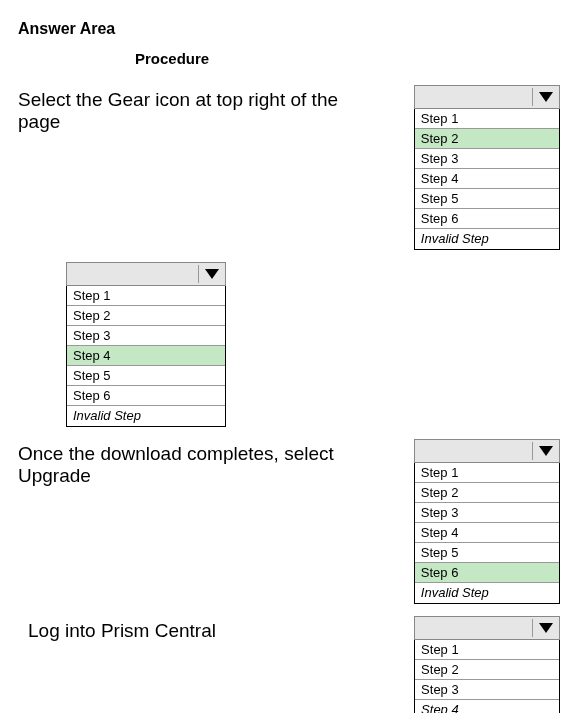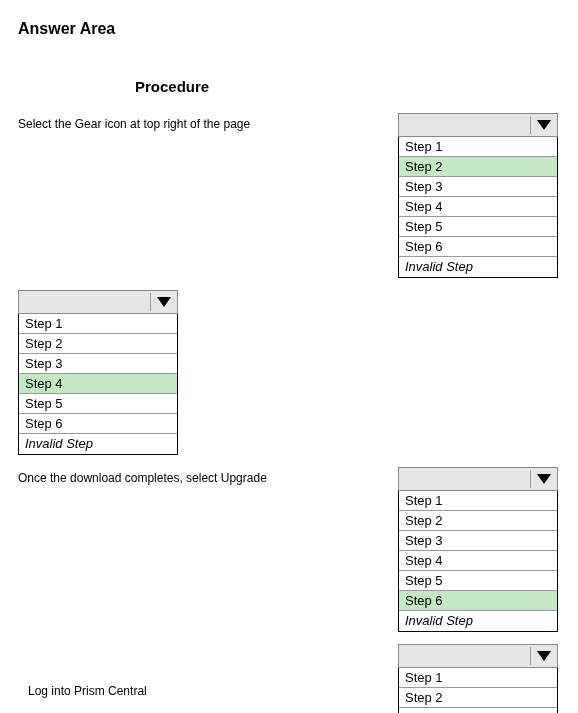--- a/index.html
+++ b/index.html
@@ -12,21 +12,21 @@
       font-size: 14px;
       background: #fff;
       width: 578px;
       height: 713px;
       padding: 20px 18px;
       overflow: hidden;
     }
     .title {
       font-weight: bold;
       font-size: 16px;
-      margin-bottom: 40px;
+      margin-bottom: 12px;
     }
     .headers {
       display: flex;
       margin-bottom: 18px;
       justify-content: center;
     }
     .headers .col-proc {
       width: 380px;
       padding-left: 36px;
       font-weight: bold;
@@ -40,28 +40,28 @@
     }
     .row {
       display: flex;
       align-items: flex-start;
       margin-bottom: 12px;
     }
     .procedure-text {
       width: 380px;
       padding-top: 4px;
       padding-right: 8px;
-      font-size: 12px;
+      font-size: 19px;
     }
     .procedure-text.indent {
       padding-left: 10px;
-      margin-top: 36px;
     }
     .dropdown-block {
       width: 160px;
+      margin-left: 48px;
     }
     .dropdown-top {
       height: 24px;
       background: #e6e6e6;
       border: 1px solid #888;
       border-bottom: 1px solid #888;
       position: relative;
       display: flex;
       align-items: center;
       justify-content: flex-end;

